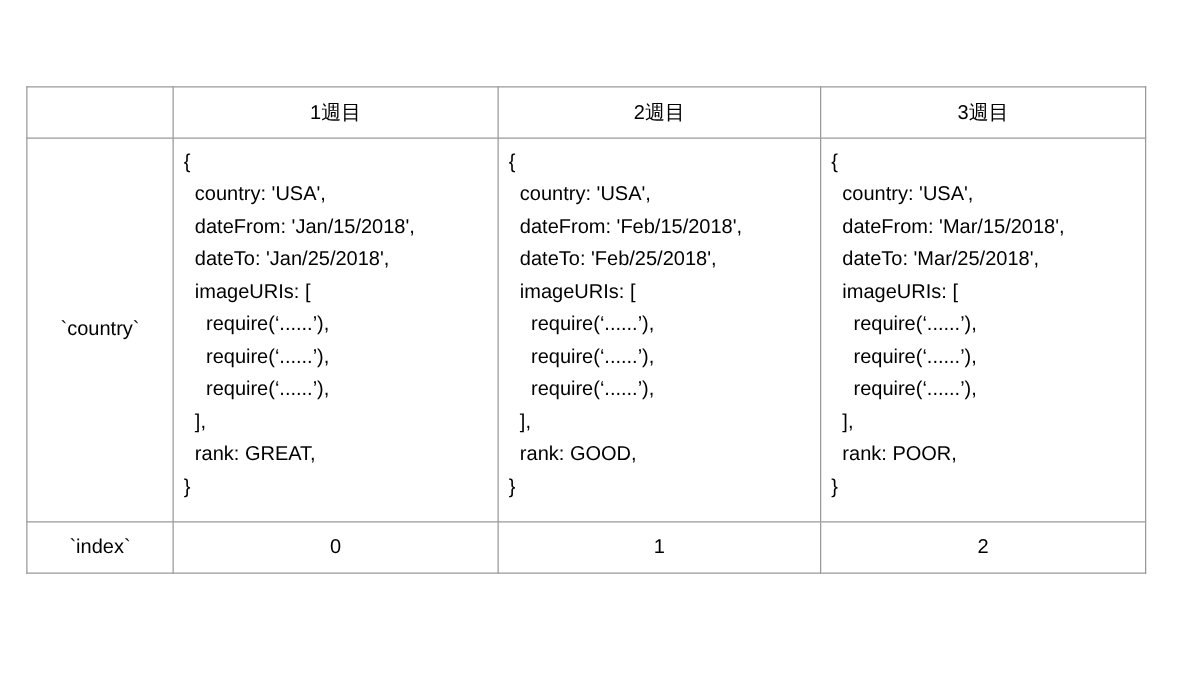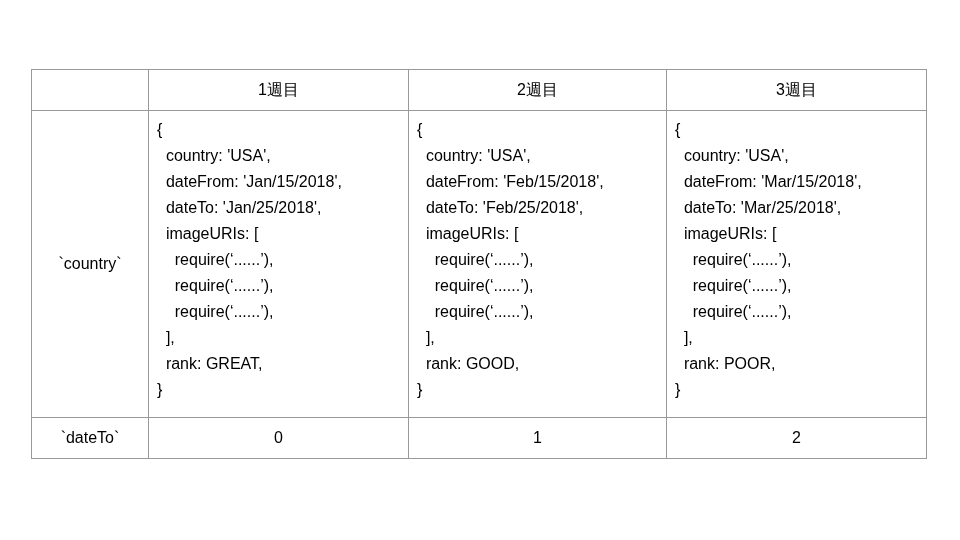--- a/index.html
+++ b/index.html
@@ -11,21 +11,21 @@
   }
   .canvas {
     position: relative;
     width: 960px;
     height: 540px;
     background: #ffffff;
     overflow: hidden;
   }
   table.weeks {
     position: absolute;
-    left: 31px;
+    left: 21px;
     top: 69px;
     width: 895px;
     border-collapse: collapse;
     table-layout: fixed;
   }
   table.weeks td {
     border: 1px solid #999999;
     font-size: 16px;
     color: #000000;
     background: #ffffff;
@@ -100,20 +100,20 @@
   dateTo: 'Mar/25/2018',
   imageURIs: [
     require(‘......’),
     require(‘......’),
     require(‘......’),
   ],
   rank: POOR,
 }</td>
     </tr>
     <tr class="r-index">
-      <td class="center">`dateTo`</td>
+      <td class="center">`index`</td>
       <td class="center">0</td>
       <td class="center">1</td>
       <td class="center">2</td>
     </tr>
   </tbody>
     </table>
 </div>
 
 </body></html>

